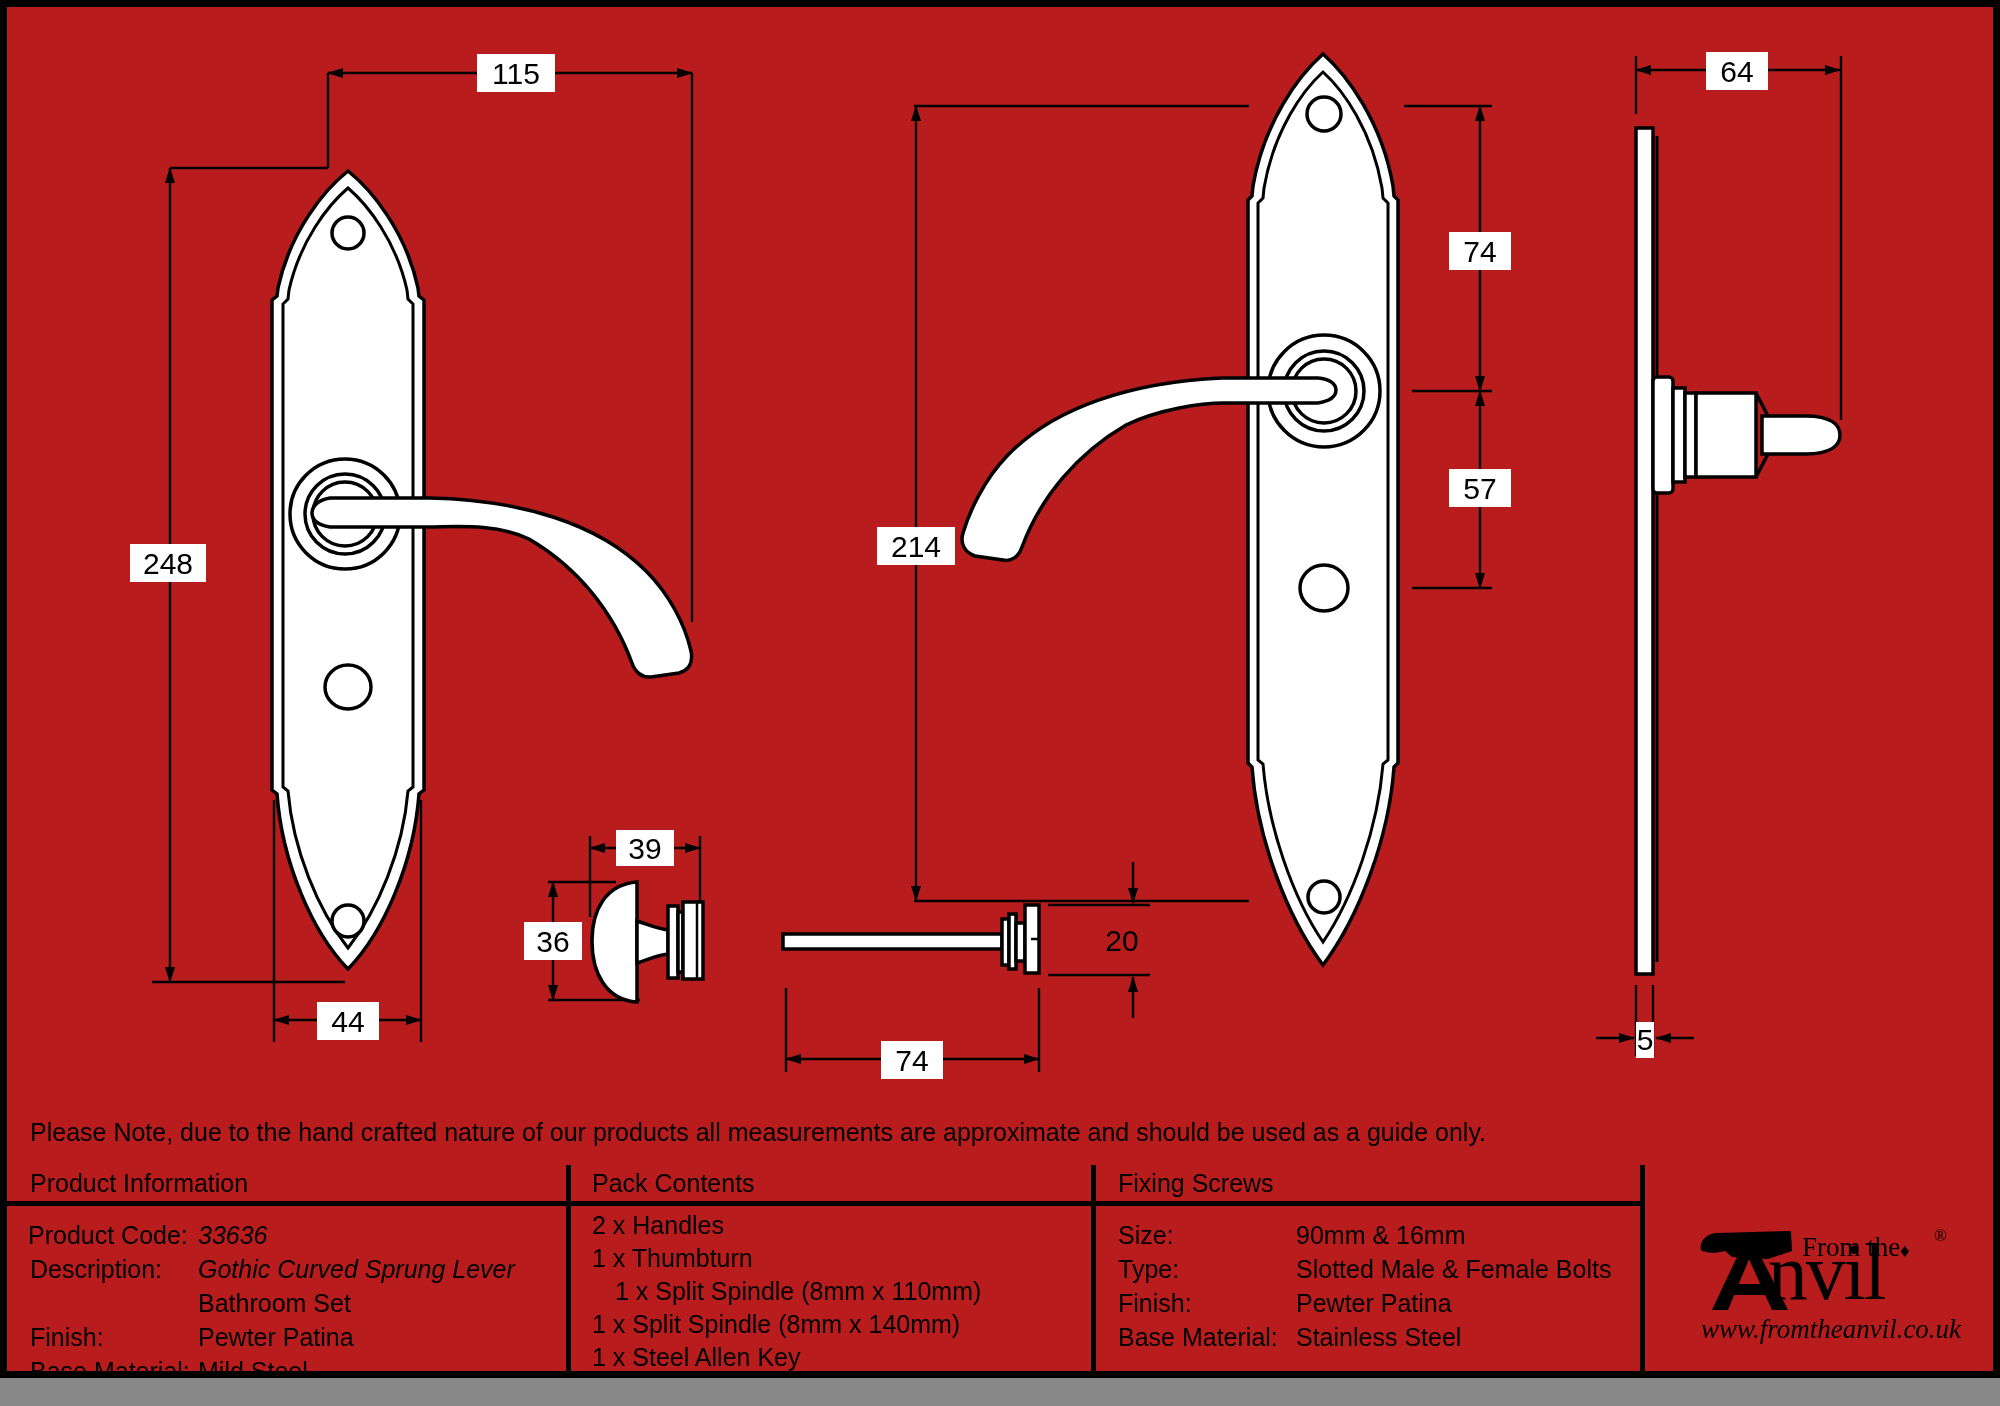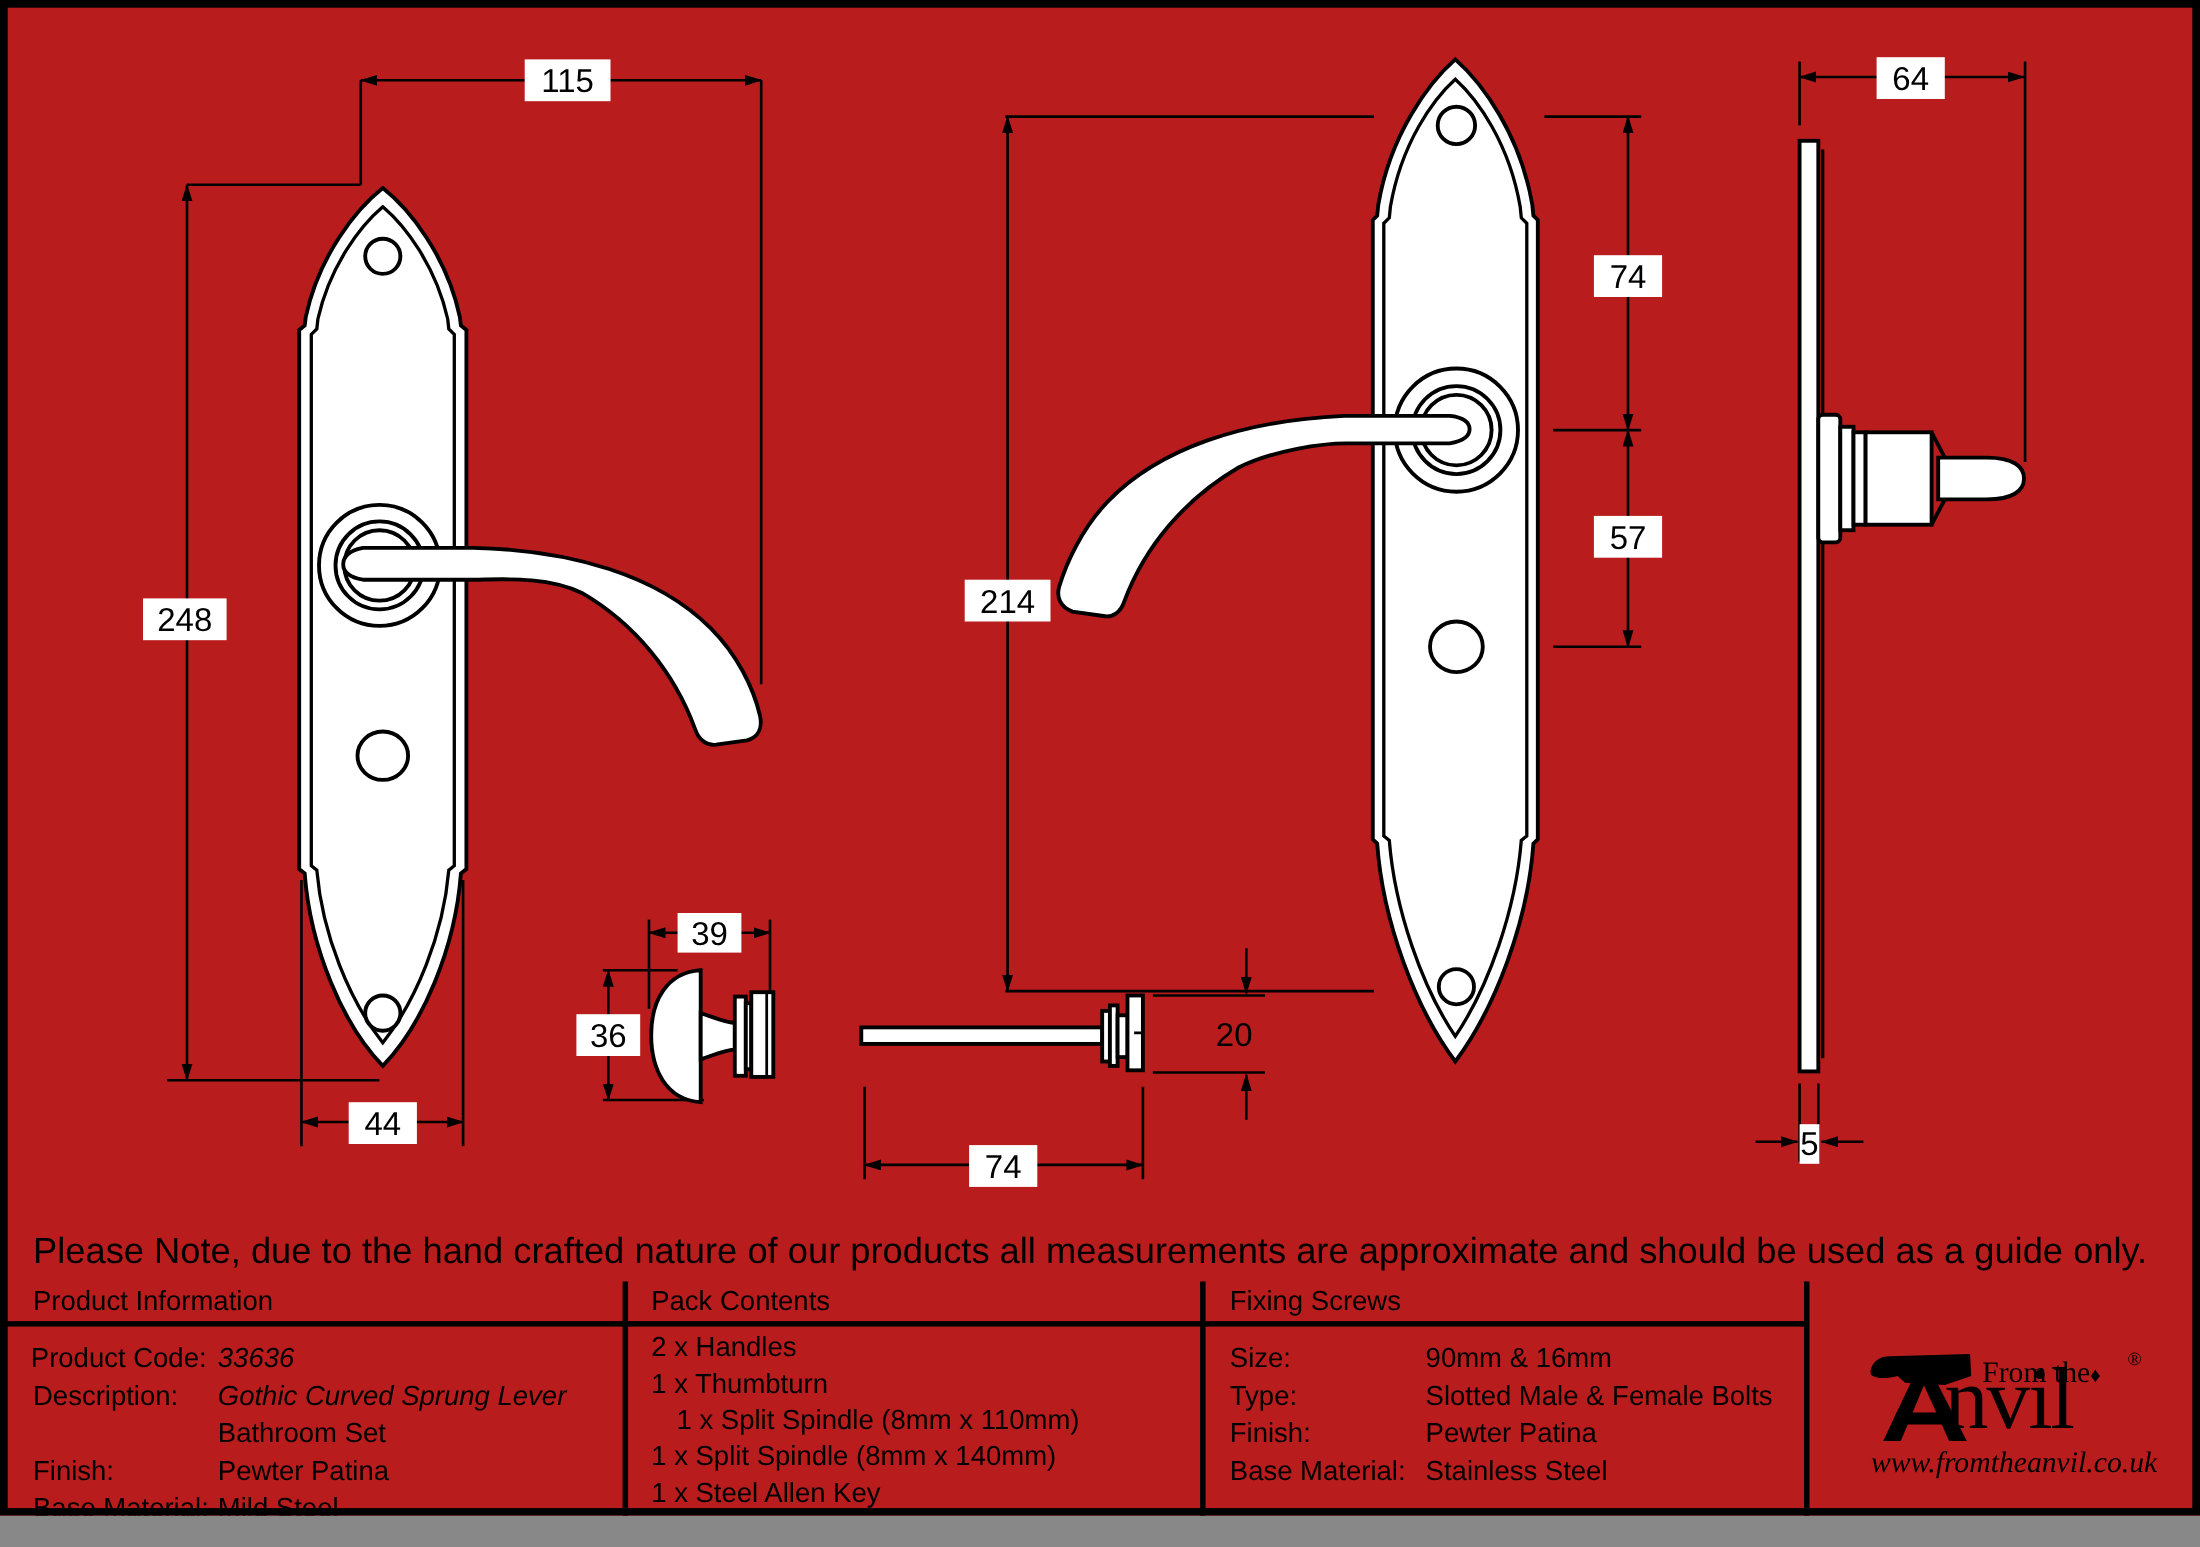--- a/index.html
+++ b/index.html
@@ -3,21 +3,21 @@
 <meta charset="utf-8">
 <style>
   html,body{margin:0;padding:0;background:#888;}
   .page{position:relative;width:2000px;height:1378px;background:#b91c1c;
         font-family:"Liberation Sans",sans-serif;color:#000;overflow:hidden;}
   .frame{position:absolute;inset:0;border:7px solid #000;pointer-events:none;}
   .drawing-svg{position:absolute;left:0;top:0;}
   .hline,.vline{position:absolute;background:#000;}
   .txt{position:absolute;white-space:nowrap;font-size:25px;line-height:1.1;}
   .hdr{font-size:25px;}
-  .note{font-size:33px;}
+  .note{font-size:25px;}
   .anvil-word{position:absolute;left:1712px;top:1236px;font-family:"Liberation Serif",serif;
               font-size:80px;line-height:0.9;letter-spacing:-2px;}
   .anvil-word::first-letter{color:transparent;}
   .fromthe{position:absolute;left:1802px;top:1232px;font-family:"Liberation Serif",serif;font-size:27px;}
   .diamond{position:absolute;left:1900px;top:1240px;font-size:19px;}
   .regmark{position:absolute;left:1934px;top:1226px;font-size:17px;font-family:"Liberation Serif",serif;}
   .weburl{position:absolute;left:1686px;top:1314px;width:290px;text-align:center;
           font-family:"Liberation Serif",serif;font-style:italic;font-size:27px;}
   svg .ln{stroke:#000;stroke-width:3.5;fill:none;}
   svg .fw{stroke:#000;stroke-width:3.5;fill:#fff;}

